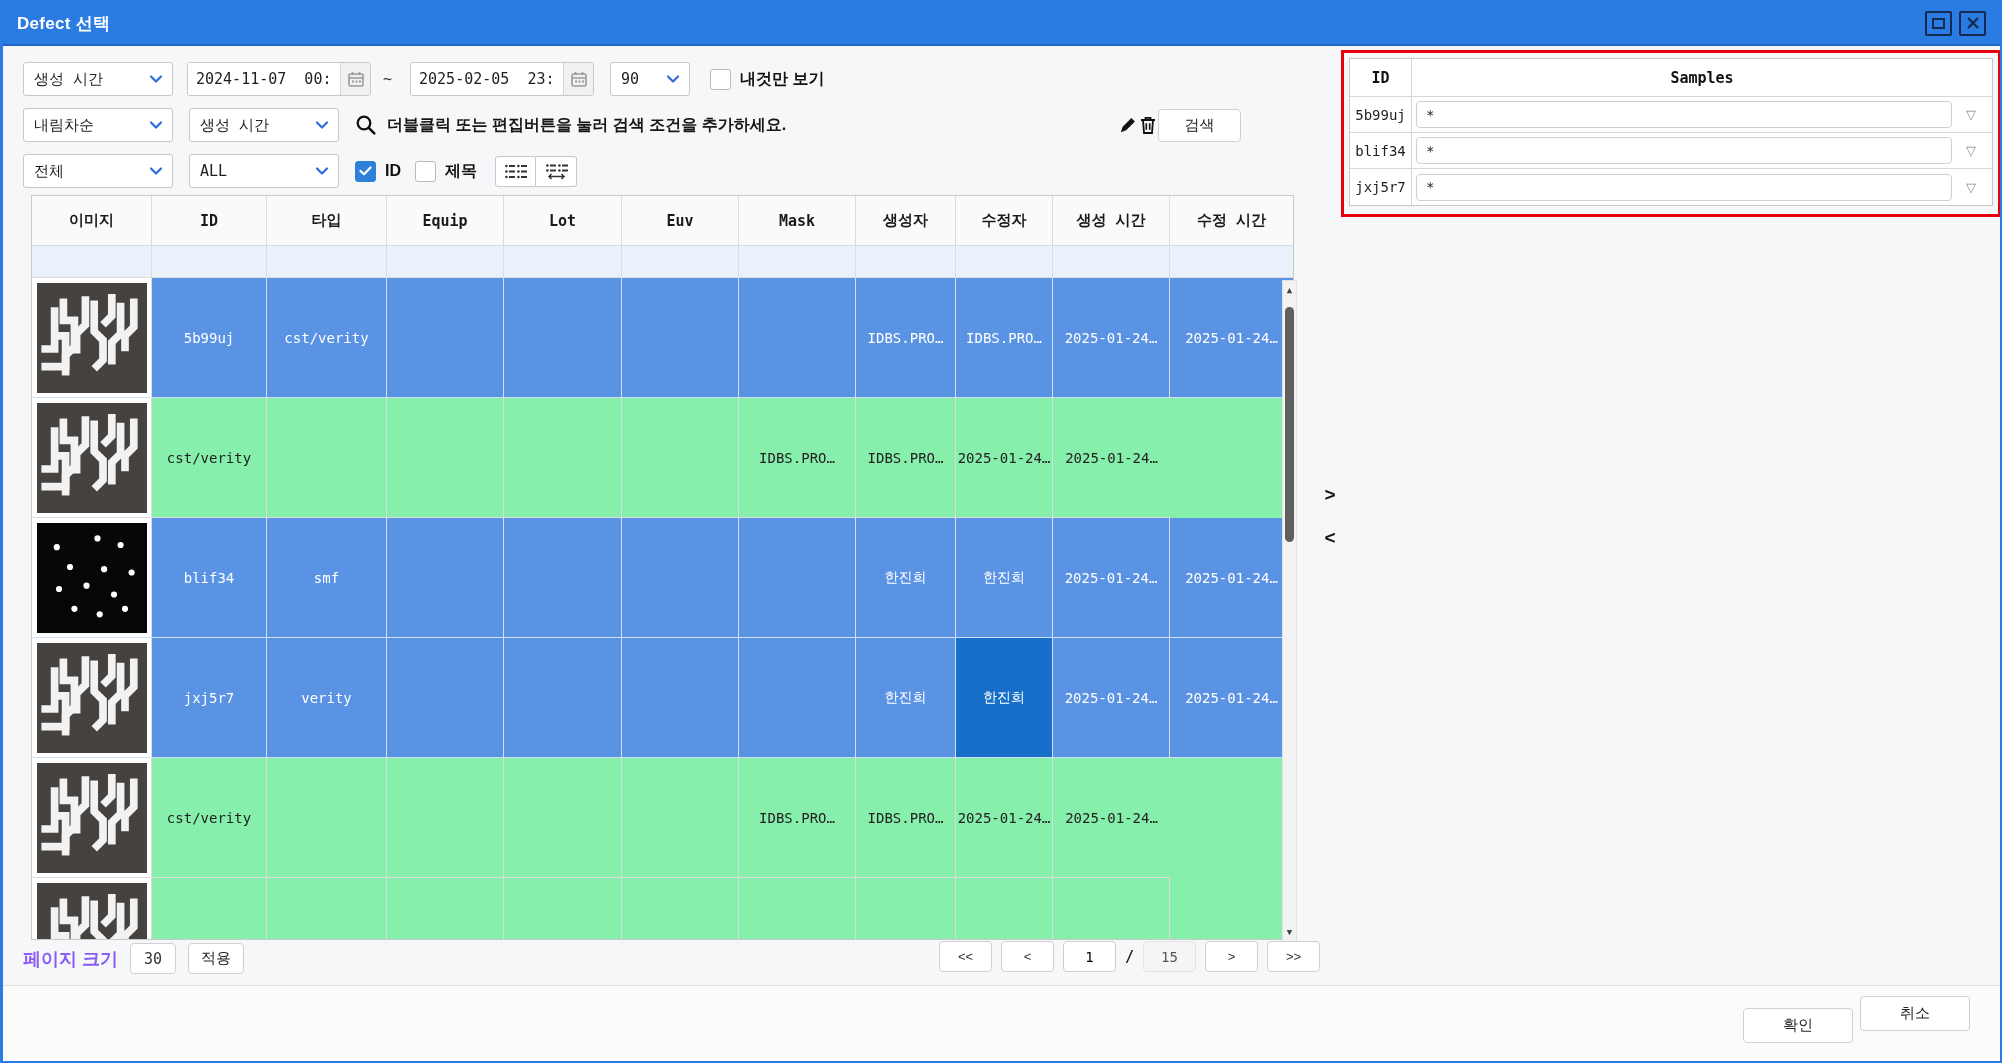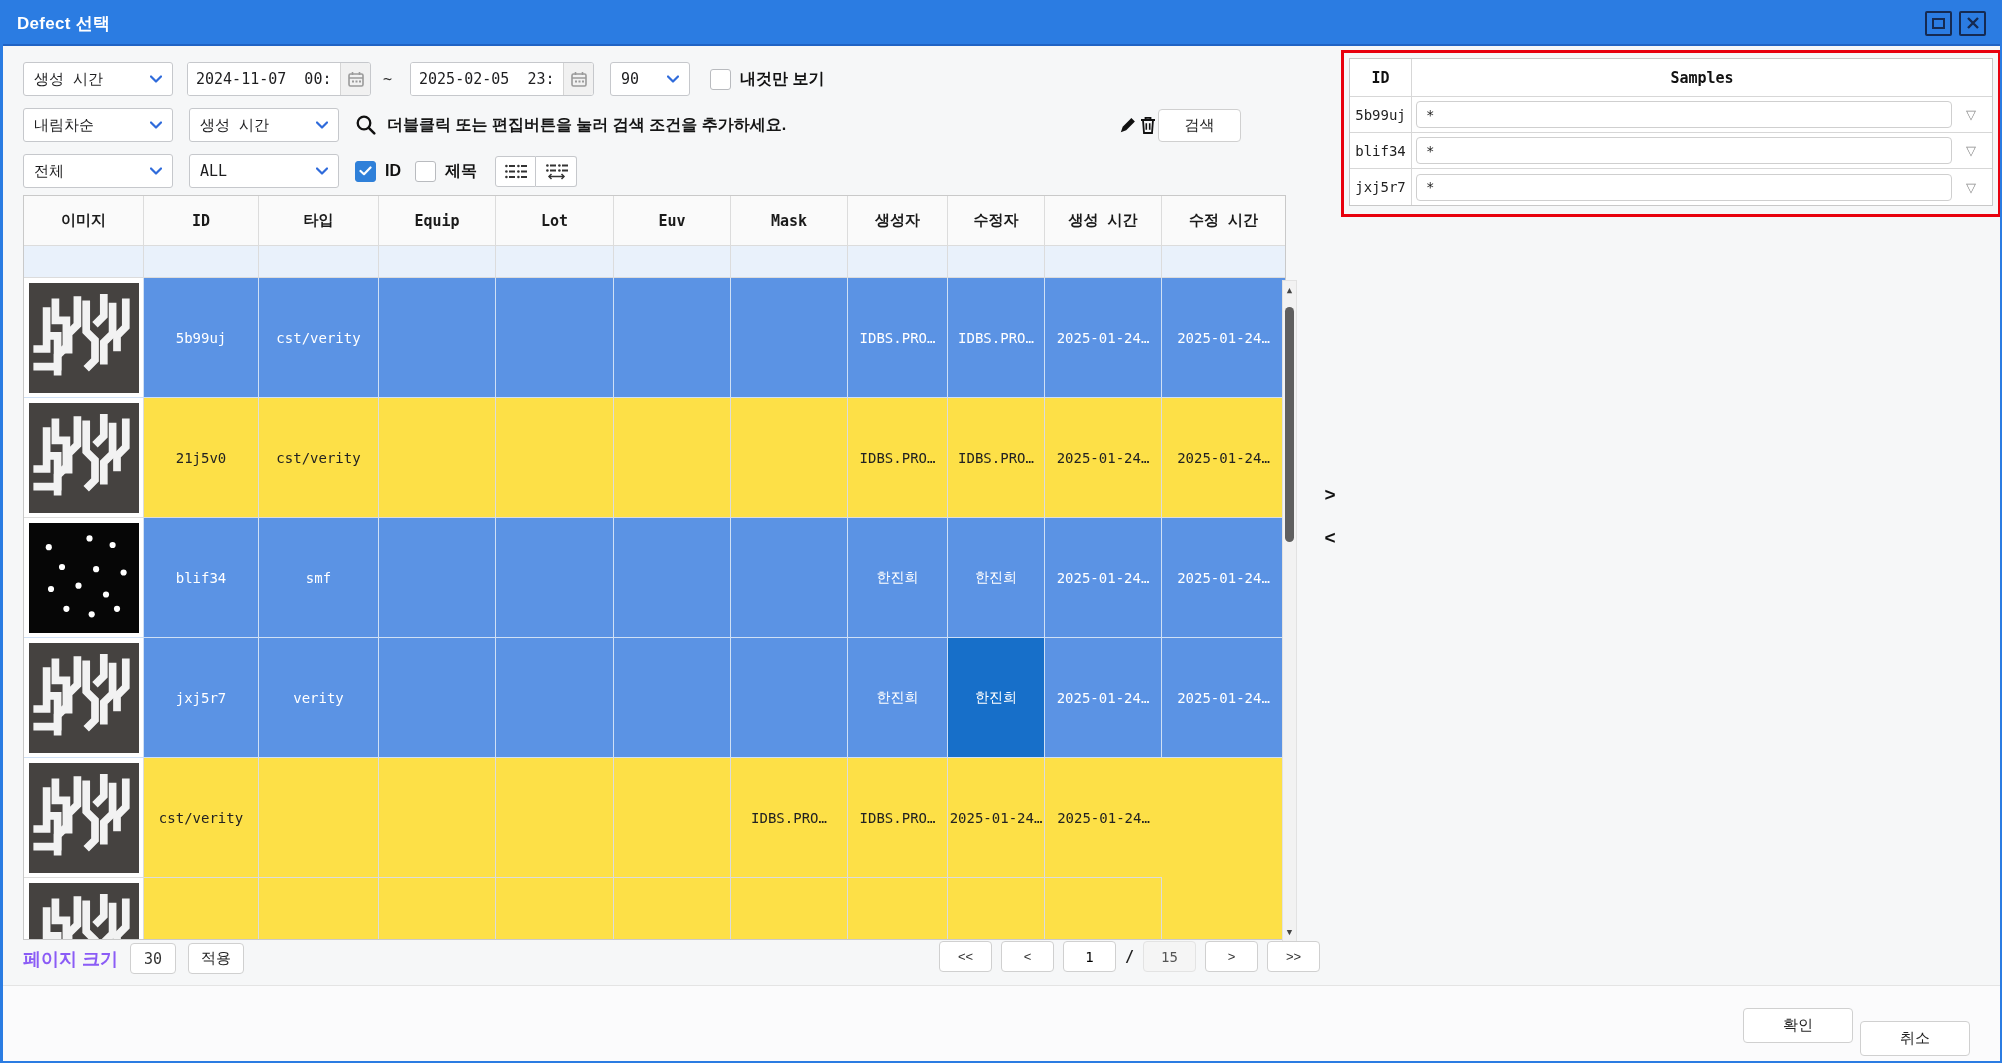--- a/index.html
+++ b/index.html
@@ -47,21 +47,21 @@
   .searchbtn { width:83px; height:33px; }
   .r2 .rightgrp { position:absolute; left:1095px; top:0; height:34px; display:flex; align-items:center; }
   .togglegrp { display:flex; margin-left:18px; }
   .togglebtn { width:41px; height:31px; background:#fff; border:1px solid #c6c8cc; display:flex;
                align-items:center; justify-content:center; cursor:pointer; }
   .togglebtn:first-child { border-radius:3px 0 0 3px; }
   .togglebtn:last-child { border-radius:0 3px 3px 0; border-left:none; }
   .gap14 { margin-left:14px; } .gap16 { margin-left:16px; } .gap20 { margin-left:20px; }
 
   
-  .maintable { position:absolute; left:20px; top:193px; width:1263px; height:745px; background:#fde047;
+  .maintable { position:absolute; left:28px; top:193px; width:1263px; height:745px; background:#86efac;
                border:1px solid #c9c9c9; overflow:hidden; }
   .grow { display:grid; grid-template-columns:120px 115px 120px 117px 118px 117px 117px 100px 97px 117px 123px; }
   .thead-row { height:50px; background:#fafafa; }
   .thead-row .tc { font-weight:bold; font-size:15px; color:#1a1a1a; }
   .filter-row { height:32px; }
   .filter-row .tc { background:#e9f1fb; }
   .trow { height:120px; cursor:pointer; }
   .tc { border-right:1px solid #dcdcdc; border-bottom:1px solid #dcdcdc; display:flex;
         align-items:center; justify-content:center; font-size:14px; color:#222; overflow:hidden; }
   .tc:last-child { border-right:none; }
@@ -111,21 +111,21 @@
   .pginput { width:53px; height:31px; text-align:center; border:1px solid #d0d0d0; border-radius:4px;
              font:14px "DejaVu Sans Mono",monospace; outline:none; }
   .pgsep { font-size:15px; font-weight:bold; color:#222; }
   .pgtotal { width:53px; height:31px; background:#f5f5f5; border:1px solid #e3e3e3; border-radius:4px;
              display:flex; align-items:center; justify-content:center; font-size:14px; color:#555; }
 
   
   .bottombar { position:absolute; left:0; bottom:0; width:100%; height:76px; background:#fbfbfc;
                border-top:1px solid #e4e4e4; }
   .okbtn { position:absolute; right:147px; top:22px; width:110px; height:35px; font-size:15px; }
-  .cancelbtn { position:absolute; right:30px; top:35px; width:110px; height:35px; font-size:15px;font-family:Liberation Serif, serif; }
+  .cancelbtn { position:absolute; right:30px; top:10px; width:110px; height:35px; font-size:15px;font-family:Liberation Serif, serif; }
 </style>
 </head>
 <body>
 
 <svg width="0" height="0" style="position:absolute">
   <defs>
     <symbol id="thumb-maze" viewBox="0 0 100 100">
       <rect width="100" height="100" fill="#454240"></rect>
       <g stroke="#f2f2f2" stroke-width="7" fill="none">
         <path d="M4 60 H16 V22"></path>
@@ -368,21 +368,20 @@
       <div class="tc">2025-01-24…</div>
       <div class="tc">2025-01-24…</div>
     </div>
 
     <div class="grow trow">
       <div class="tc c-img">
           <svg class="thumb">
             <use href="#thumb-maze"></use>
           </svg>
         </div>
-      <div class="tc">21j5v0</div>
       <div class="tc">cst/verity</div>
       <div class="tc"></div>
       <div class="tc"></div>
       <div class="tc"></div>
       <div class="tc"></div>
       <div class="tc">IDBS.PRO…</div>
       <div class="tc">IDBS.PRO…</div>
       <div class="tc">2025-01-24…</div>
       <div class="tc">2025-01-24…</div>
     </div>

